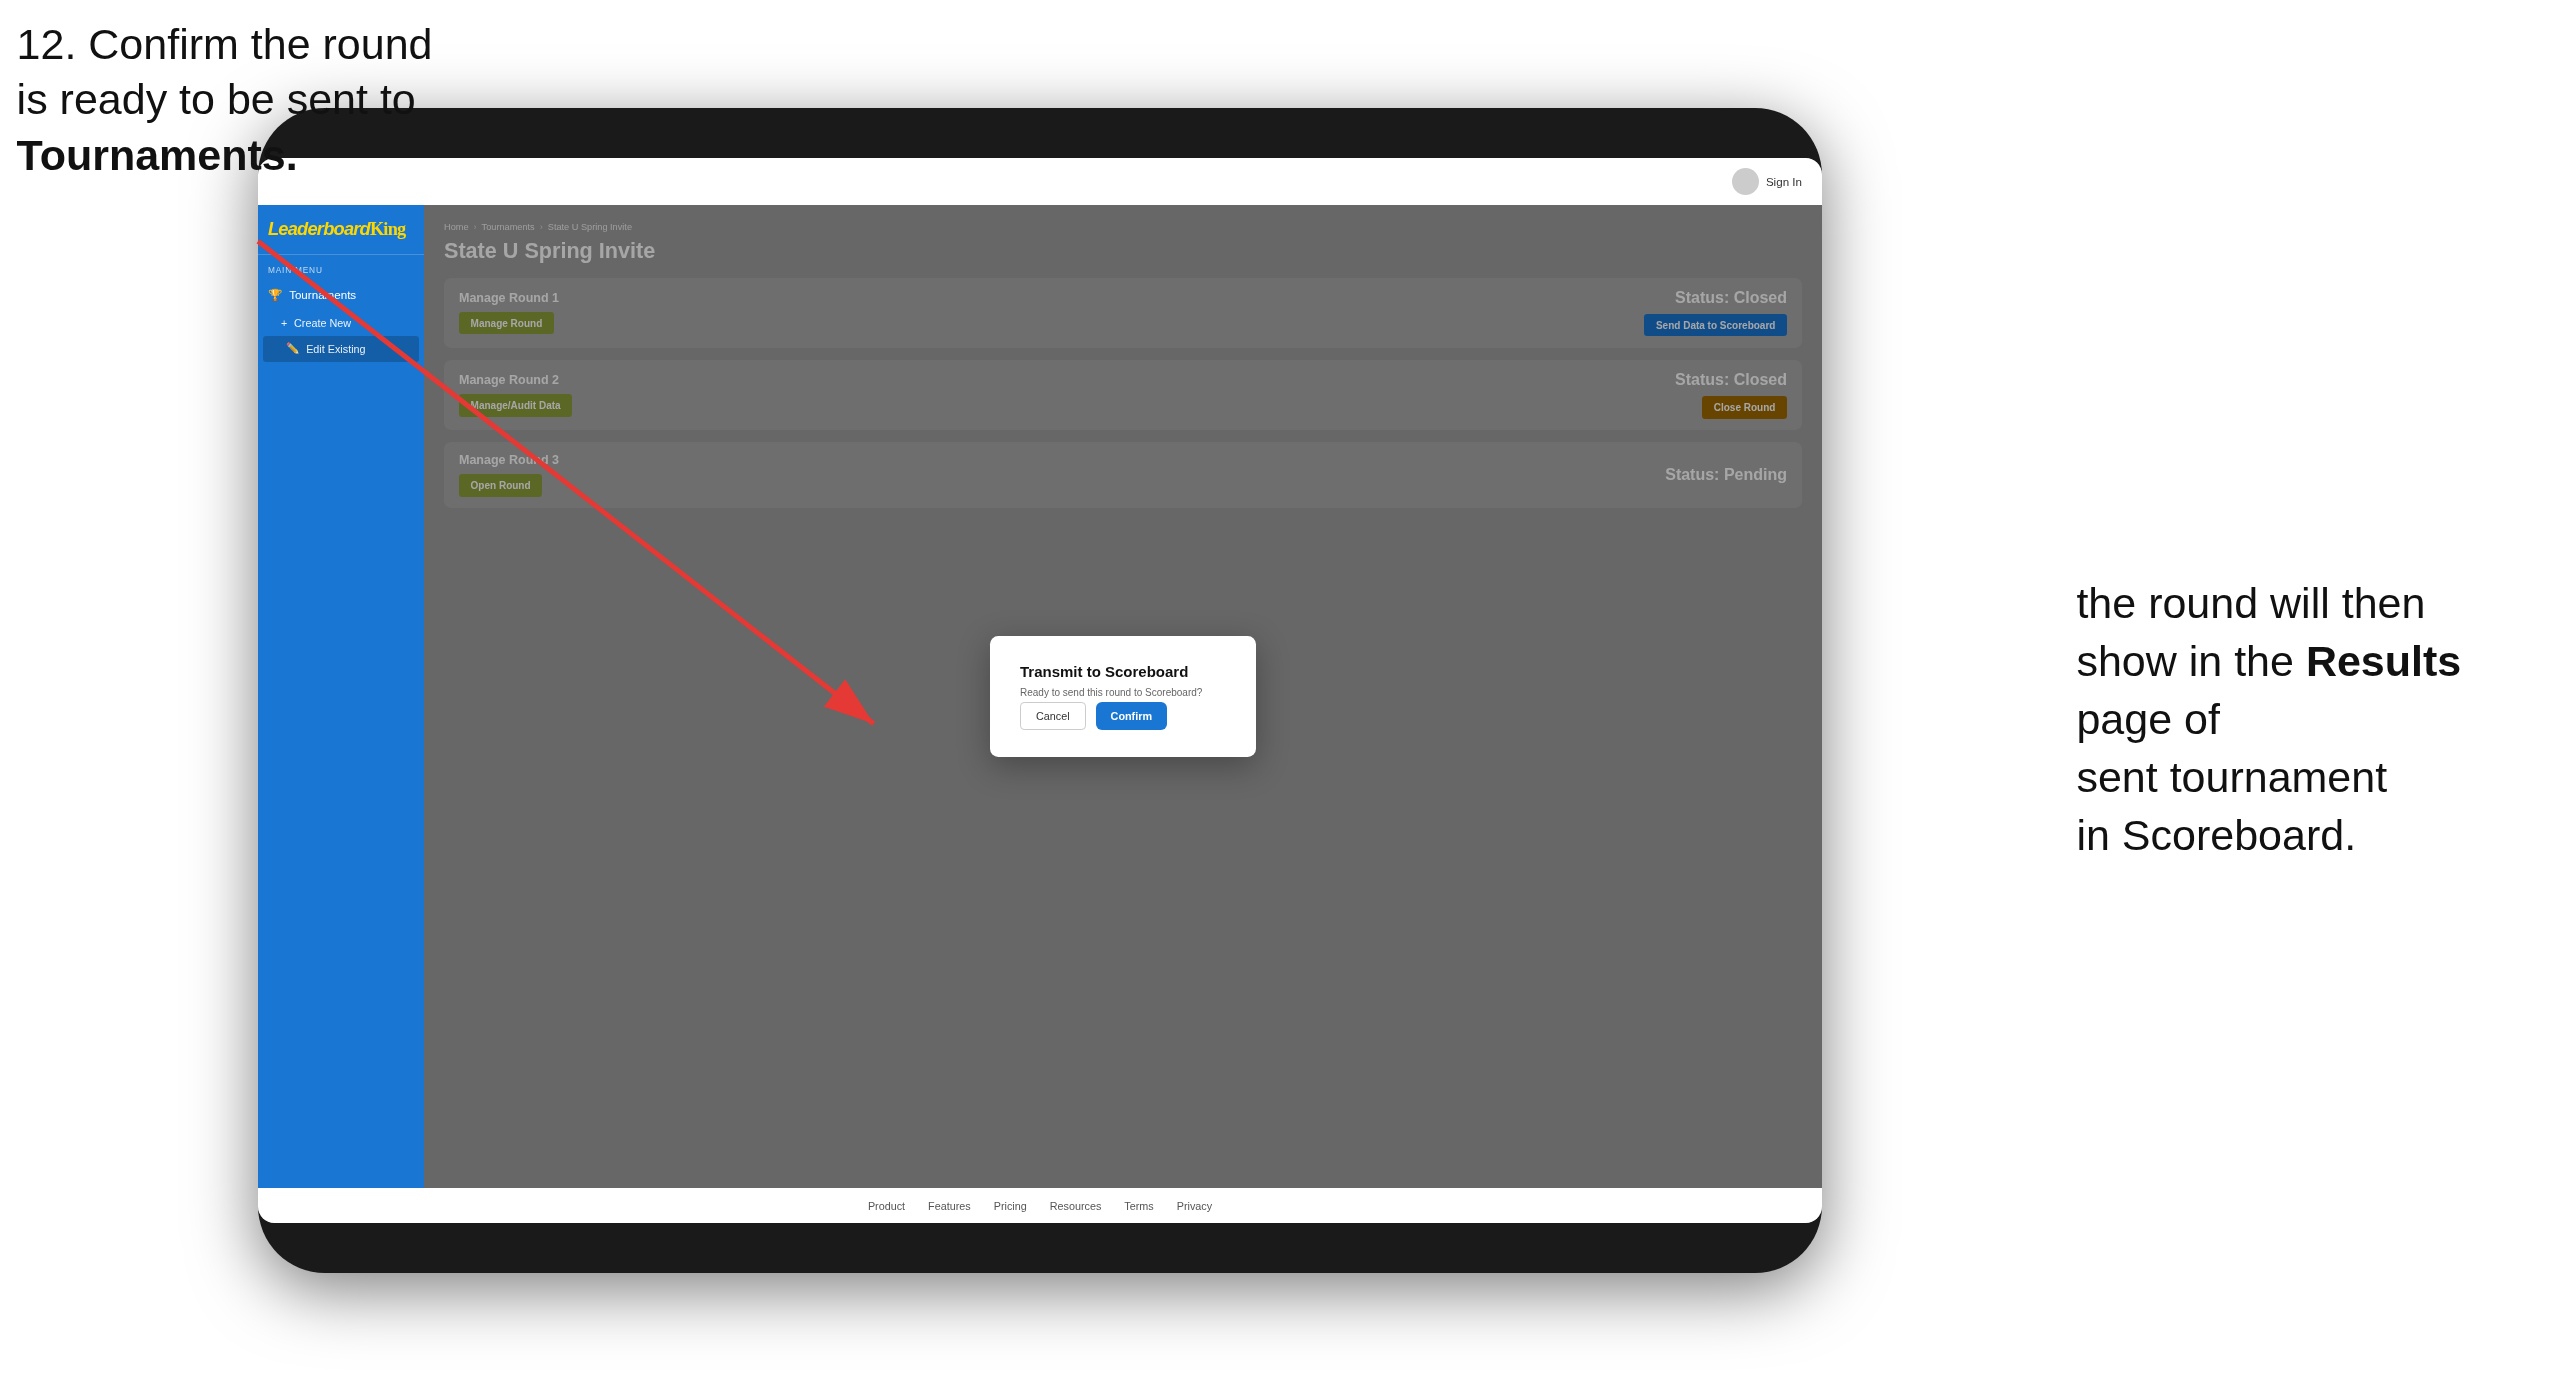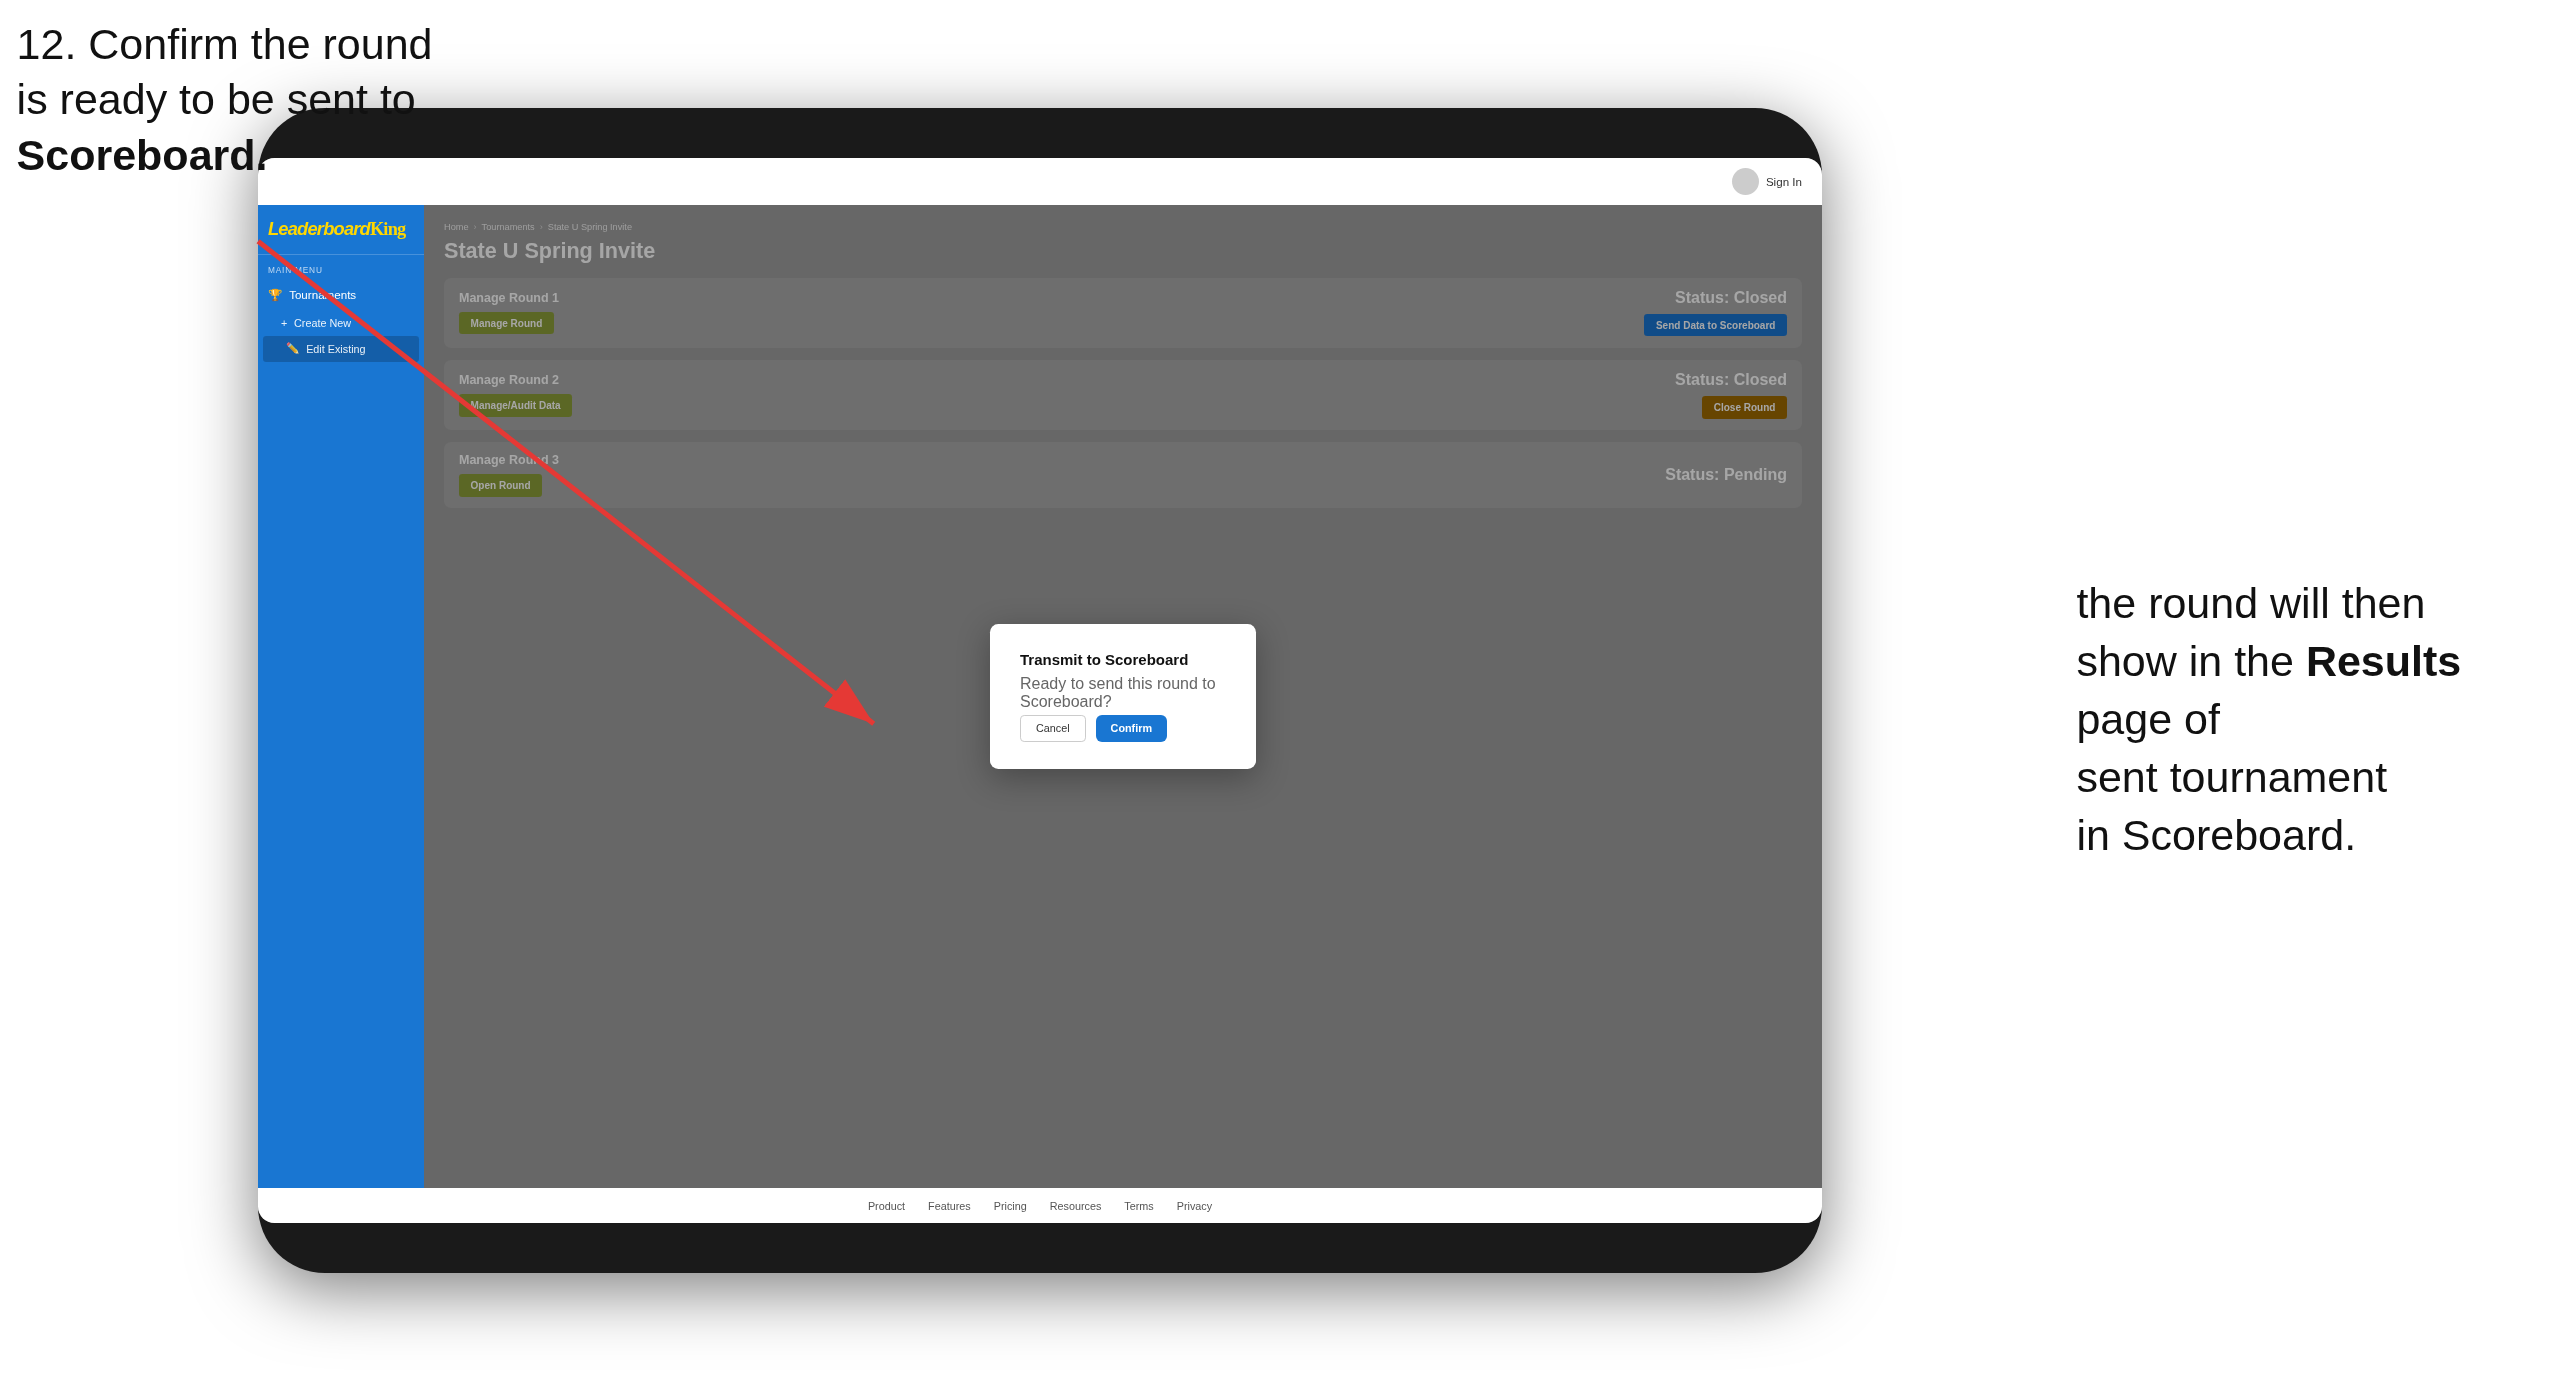--- a/index.html
+++ b/index.html
@@ -264,21 +264,21 @@
       width: 266px;
       box-shadow: 0 8.3px 33px rgba(0,0,0,0.3);
     }
     .modal-title {
       font-size: 15px;
       font-weight: 700;
       color: #111;
       margin-bottom: 6.7px;
     }
     .modal-subtitle {
-      font-size: 16px;
+      font-size: 10px;
       color: #666;
       margin-bottom: 4px;
     }
     .modal-actions {
       display: flex;
       gap: 10px;
     }
     .modal-cancel {
       padding: 6.7px 15px;
       border: 0.8px solid #ccc;
@@ -298,21 +298,21 @@
       font-weight: 700;
       cursor: pointer;
     }
   </style>
 </head>
 <body>
 
 <div class="annotation-top">
   <span>12. Confirm the round</span><br>
   <span>is ready to be sent to</span><br>
-  <strong>Scoreboard.</strong>
+  <strong>Tournaments.</strong>
 </div>
 
 <div class="annotation-right">
   <br>
   <span>the round will then</span><br>
   <span>show in the</span>
   <strong>Results</strong>
   <span>page of</span><br>
   <span>sent tournament</span><br>
   <span>in Scoreboard.</span>

